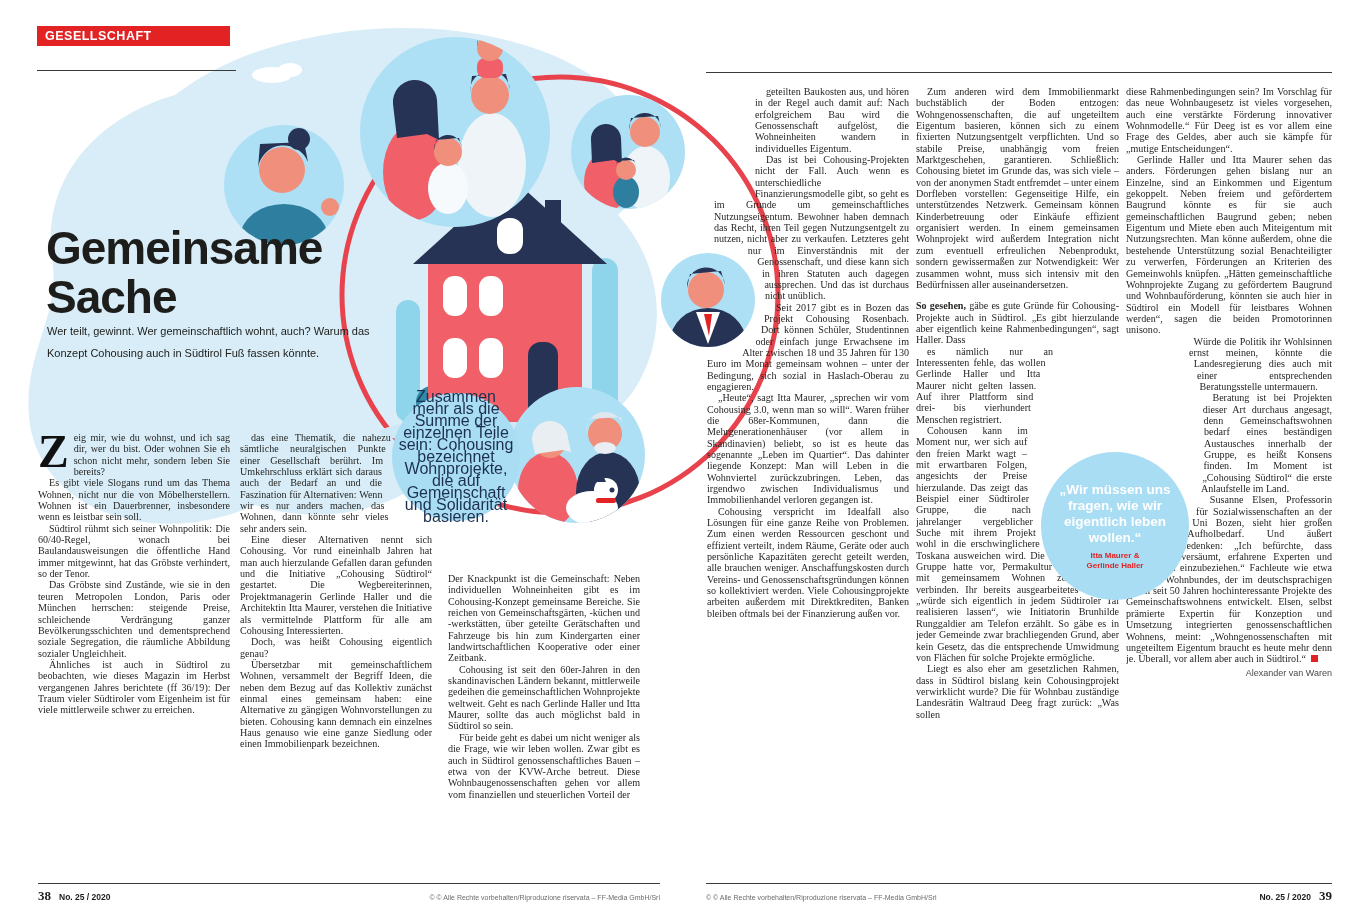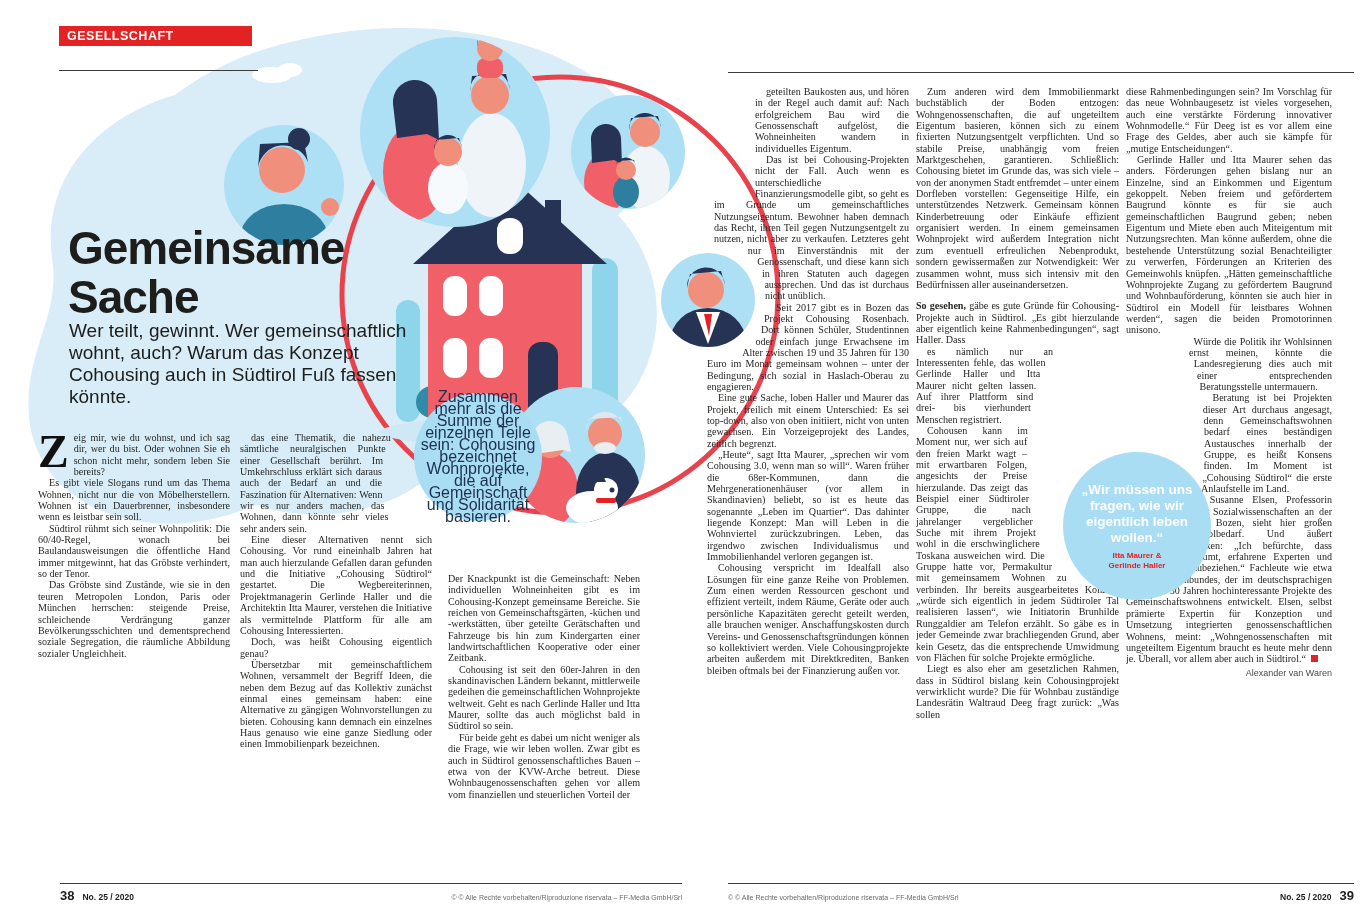--- a/index.html
+++ b/index.html
@@ -1,28 +1,28 @@
 <!DOCTYPE html>
 <html lang="de"><head>
 <meta charset="utf-8">
 <style>
   html,body{margin:0;padding:0;}
   body{width:1360px;height:916px;background:#ffffff;position:relative;overflow:hidden;
        font-family:"Liberation Serif",serif;color:#262624;}
-  .abs{position:absolute;margin-left:22px;}
+  .abs{position:absolute;}
   
   .kicker{left:37px;top:26px;width:193px;height:20px;background:#e32224;color:#fff;
           font-family:"Liberation Sans",sans-serif;font-weight:bold;font-size:12.5px;
           letter-spacing:.5px;display:flex;align-items:center;padding-left:8px;box-sizing:border-box;}
   .rule{background:#3a3a38;height:1px;}
   
   .title{left:46px;top:224px;width:400px;font-family:"Liberation Sans",sans-serif;
          font-weight:bold;font-size:46px;line-height:49px;color:#1d1d1b;letter-spacing:-1px;z-index:5;}
   .standfirst{left:47px;top:320px;width:340px;font-family:"Liberation Sans",sans-serif;
-              font-size:19px;line-height:22px;color:#1d1d1b;z-index:5;}
+              font-size:11px;line-height:22px;color:#1d1d1b;z-index:5;}
   
   .col{position:absolute;font-size:10.1px;line-height:11.35px;text-align:justify;
        overflow:hidden;z-index:4;hyphens:auto;-webkit-hyphens:auto;}
   .col p{margin:0;text-indent:11px;}
   .col p:first-child{text-indent:0;}
   .col p.gap{margin-top:10px;text-indent:0;}
   .col p.ind{text-indent:11px;}
   .col p strong{font-weight:bold;}
   .dropcap{float:left;font-weight:bold;font-size:46px;line-height:35px;padding:2px 5px 0 0;color:#111;}
   .spacer{background:transparent;}
@@ -39,21 +39,21 @@
                line-height:12px;color:#1d3050;width:118px;}
   .pullquote{left:1041px;top:452px;width:148px;height:148px;border-radius:50%;background:#a9ddf3;
              display:flex;flex-direction:column;align-items:center;justify-content:center;
              text-align:center;z-index:6;}
   .pullquote .q{font-family:"Liberation Sans",sans-serif;font-weight:bold;font-size:13.5px;
                 line-height:16px;color:#ffffff;width:118px;}
   .pullquote .attr{font-family:"Liberation Sans",sans-serif;font-weight:bold;font-size:8px;
                    line-height:10px;color:#e32224;margin-top:5px;}
   
   .footer-row{font-family:"Liberation Sans",sans-serif;display:flex;align-items:baseline;}
-  .pageno{font-weight:bold;font-size:13px;color:#1d1d1b;}
+  .pageno{font-weight:bold;font-size:13px;color:#1d1d1b;font-family:Liberation Serif, serif;}
   .issue{font-weight:bold;font-size:8.5px;color:#1d1d1b;}
   .copy{font-size:7px;color:#6a6a68;}
   svg{position:absolute;left:0;top:0;z-index:1;}
 </style>
 </head>
 <body>
 
 <svg width="800" height="560" viewBox="0 0 800 560" aria-hidden="true">
 
   <path d="M330,34 C440,16 560,40 615,95 C655,138 652,185 618,215
@@ -201,41 +201,41 @@
     <div>Itta Maurer &amp;</div>
     <div>Gerlinde Haller</div>
   </div>
 </div>
 
 <div class="col" style="left:38px;top:432px;width:192px;height:450px;">
     <p><span class="dropcap">Z</span>eig mir, wie du wohnst, und ich sag dir, wer du bist. Oder wohnen Sie eh schon nicht mehr, sondern leben Sie bereits?</p>
     <p>Es gibt viele Slogans rund um das Thema Wohnen, nicht nur die von Möbelherstellern. Wohnen ist ein Dauerbrenner, insbesondere wenn es leistbar sein soll.</p>
     <p>Südtirol rühmt sich seiner Wohnpolitik: Die 60/40-Regel, wonach bei Baulandausweisungen die öffentliche Hand immer mitgewinnt, hat das Gröbste verhindert, so der Tenor.</p>
     <p>Das Gröbste sind Zustände, wie sie in den teuren Metropolen London, Paris oder München herrschen: steigende Preise, schleichende Verdrängung ganzer Bevölkerungsschichten und dementsprechend soziale Segregation, die räumliche Abbildung sozialer Ungleichheit.</p>
+    <p>Ähnliches ist auch in Südtirol zu beobachten, wie dieses Magazin im Herbst vergangenen Jahres berichtete (ff 36/19): Der Traum vieler Südtiroler vom Eigenheim ist für viele mittlerweile schwer zu erreichen.</p>
   </div>
 <div class="col" style="left:240px;top:432px;width:192px;height:450px;">
     <div class="spacer right round" style="width: 44px; height: 95px;"></div>
     <p>das eine Thematik, die nahezu sämtliche neuralgischen Punkte einer Gesellschaft berührt. Im Umkehrschluss erklärt sich daraus auch der Bedarf an und die Faszination für Alternativen: Wenn wir es nur anders machen, das Wohnen, dann könnte sehr vieles sehr anders sein.</p>
     <p>Eine dieser Alternativen nennt sich Cohousing. Vor rund eineinhalb Jahren hat man auch hierzulande Gefallen daran gefunden und die Initiative „Cohousing Südtirol“ gestartet. Die Wegbereiterinnen, Projektmanagerin Gerlinde Haller und die Architektin Itta Maurer, verstehen die Initiative als vermittelnde Plattform für alle am Cohousing Interessierten.</p>
     <p>Doch, was heißt Cohousing eigentlich genau?</p>
     <p>Übersetzbar mit gemeinschaftlichem Wohnen, versammelt der Begriff Ideen, die neben dem Bezug auf das Kollektiv zunächst einmal eines gemeinsam haben: eine Alternative zu gängigen Wohnvorstellungen zu bieten. Cohousing kann demnach ein einzelnes Haus genauso wie eine ganze Siedlung oder einen Immobilienpark bezeichnen.</p>
   </div>
 <div class="col" style="left:448px;top:557px;width:192px;height:345px;margin-top:16px;">
     <p>Der Knackpunkt ist die Gemeinschaft: Neben individuellen Wohneinheiten gibt es im Cohousing-Konzept gemeinsame Bereiche. Sie reichen von Gemeinschaftsgärten, -küchen und -werkstätten, über geteilte Gerätschaften und Fahrzeuge bis hin zum Kindergarten einer landwirtschaftlichen Kooperative oder einer Zeitbank.</p>
     <p>Cohousing ist seit den 60er-Jahren in den skandinavischen Ländern bekannt, mittlerweile gedeihen die gemeinschaftlichen Wohnprojekte weltweit. Geht es nach Gerlinde Haller und Itta Maurer, sollte das auch möglichst bald in Südtirol so sein.</p>
     <p>Für beide geht es dabei um nicht weniger als die Frage, wie wir leben wollen. Zwar gibt es auch in Südtirol genossenschaftliches Bauen – etwa von der KVW-Arche betreut. Diese Wohnbaugenossenschaften gehen vor allem vom finanziellen und steuerlichen Vorteil der</p>
   </div>
 <div class="col" style="left:707px;top:86px;width:202px;height:796px;">
     <div class="spacer left" style="width: 42px; height: 110px;"></div>
     <div class="spacer left" style="width: 1px; height: 56px;"></div>
     <div class="spacer left round" style="width: 52px; height: 96px;"></div>
     <p>geteilten Baukosten aus, und hören in der Regel auch damit auf: Nach erfolgreichem Bau wird die Genossenschaft aufgelöst, die Wohneinheiten wandern in individuelles Eigentum.</p>
     <p>Das ist bei Cohousing-Projekten nicht der Fall. Auch wenn es unterschiedliche Finanzierungsmodelle gibt, so geht es im Grunde um gemeinschaftliches Nutzungseigentum. Bewohner haben demnach das Recht, ihren Teil gegen Nutzungsentgelt zu nutzen, nicht aber zu verkaufen. Letzteres geht nur im Einverständnis mit der Genossenschaft, und diese kann sich in ihren Statuten auch dagegen aussprechen. Und das ist durchaus nicht unüblich.</p>
-    <p>Seit 2017 gibt es in Bozen das Projekt Cohousing Rosenbach. Dort können Schüler, Studentinnen oder einfach junge Erwachsene im Alter zwischen 19 und 35 Jahren für 130 Euro im Monat gemeinsam wohnen – unter der Bedingung, sich sozial in Haslach-Oberau zu engagieren.</p>
-    <p>Eine gute Sache, loben Haller und Maurer das Projekt, freilich mit einem Unterschied: Es sei top-down, also von oben initiiert, nicht von unten gewachsen. Ein Vorzeigeprojekt des Landes, zeitlich begrenzt.</p>
+    <p>Seit 2017 gibt es in Bozen das Projekt Cohousing Rosenbach. Dort können Schüler, Studentinnen oder einfach junge Erwachsene im Alter zwischen 18 und 35 Jahren für 130 Euro im Monat gemeinsam wohnen – unter der Bedingung, sich sozial in Haslach-Oberau zu engagieren.</p>
     <p>„Heute“, sagt Itta Maurer, „sprechen wir vom Cohousing 3.0, wenn man so will“. Waren früher die 68er-Kommunen, dann die Mehrgenerationenhäuser (vor allem in Skandinavien) beliebt, so ist es heute das sogenannte „Leben im Quartier“. Das dahinter liegende Konzept: Man will Leben in die Wohnviertel zurückzubringen. Leben, das irgendwo zwischen Individualismus und Immobilienhandel verloren gegangen ist.</p>
     <p>Cohousing verspricht im Idealfall also Lösungen für eine ganze Reihe von Problemen. Zum einen werden Ressourcen geschont und effizient verteilt, indem Räume, Geräte oder auch persönliche Kapazitäten gerecht geteilt werden, alle brauchen weniger. Anschaffungskosten durch Vereins- und Genossenschaftsgründungen können so kollektiviert werden. Viele Cohousingprojekte arbeiten außerdem mit Direktkrediten, Banken bleiben oftmals bei der Finanzierung außen vor.</p>
   </div>
 <div class="col" style="left:916px;top:86px;width:203px;height:796px;">
     <p class="ind">Zum anderen wird dem Immobilienmarkt buchstäblich der Boden entzogen: Wohngenossenschaften, die auf ungeteiltem Eigentum basieren, können sich zu einem fixierten Nutzungsentgelt verpflichten. Und so stabile Preise, unabhängig vom freien Marktgeschehen, garantieren. Schließlich: Cohousing bietet im Grunde das, was sich viele – von der anonymen Stadt entfremdet – unter einem Dorfleben vorstellen: Gegenseitige Hilfe, ein unterstützendes Netzwerk. Gemeinsam können Kinderbetreuung oder Einkäufe effizient organisiert werden. In einem gemeinsamen Wohnprojekt wird außerdem Integration nicht zum eventuell erfreulichen Nebenprodukt, sondern gewissermaßen zur Notwendigkeit: Wer zusammen wohnt, muss sich intensiv mit den Bedürfnissen aller auseinandersetzen.</p>
     <p class="gap"><strong>So gesehen,</strong> gäbe es gute Gründe für Cohousing-Projekte auch in Südtirol. „Es gibt hierzulande aber eigentlich keine Rahmenbedingungen“, sagt Haller. Dass</p>
     <div class="spacer right round" style="width: 86px; height: 228px;"></div>
     <p>es nämlich nur an Interessenten fehle, das wollen Gerlinde Haller und Itta Maurer nicht gelten lassen. Auf ihrer Plattform sind drei- bis vierhundert Menschen registriert.</p>
     <p class="ind">Cohousen kann im Moment nur, wer sich auf den freien Markt wagt – mit erwartbaren Folgen, angesichts der Preise hierzulande. Das zeigt das Beispiel einer Südtiroler Gruppe, die nach jahrelanger vergeblicher Suche mit ihrem Projekt wohl in die erschwinglichere Toskana ausweichen wird. Die Gruppe hatte vor, Permakultur mit gemeinsamem Wohnen zu verbinden. Ihr bereits ausgearbeitetes Konzept „würde sich eigentlich in jedem Südtiroler Tal realisieren lassen“, wie Initiatorin Brunhilde Runggaldier am Telefon erzählt. So gäbe es in jeder Gemeinde zwar brachliegenden Grund, aber kein Gesetz, das die entsprechende Umwidmung von Flächen für solche Projekte ermögliche.</p>
     <p>Liegt es also eher am gesetzlichen Rahmen, dass in Südtirol bislang kein Cohousingprojekt verwirklicht wurde? Die für Wohnbau zuständige Landesrätin Waltraud Deeg fragt zurück: „Was sollen</p>

